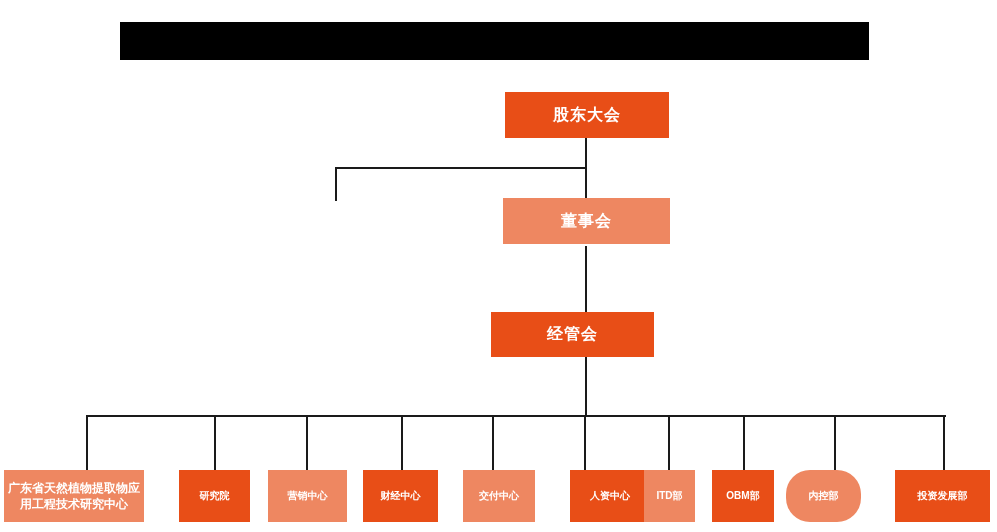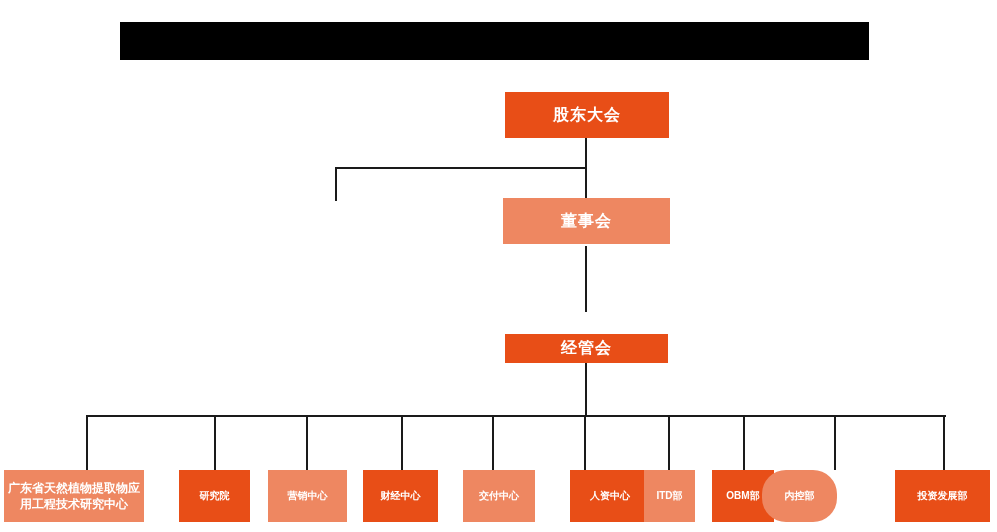--- a/index.html
+++ b/index.html
@@ -32,21 +32,21 @@
     letter-spacing: 1px;
     text-align: center;
   }
   .primary   { background: var(--primary, #E84E17); }
   .secondary { background: var(--secondary, #EE8761); }
 
   
   .box-shareholders { left: 505px; top: 92px;  width: 164px; height: 46px; }
   .box-supervisory  { left: 253px; top: 201px; width: 166px; height: 45px; }
   .box-board        { left: 503px; top: 198px; width: 167px; height: 46px; }
-  .box-management   { left: 505px; top: 312px; width: 163px; height: 29px; margin-top: 22px; }
+  .box-management   { left: 491px; top: 312px; width: 163px; height: 45px; }
 
   
   .line { position: absolute; background: var(--line, #1a1a1a); }
   .v-root       { left: 585px; top: 138px; width: 2px; height: 63px; }
   .h-branch     { left: 335px; top: 167px; width: 252px; height: 2px; }
   .v-supervisory{ left: 335px; top: 167px; width: 2px; height: 34px; }
   .v-board-mgmt { left: 585px; top: 246px; width: 2px; height: 66px; }
   .v-mgmt-down  { left: 585px; top: 357px; width: 2px; height: 59px; }
   .h-dist       { left: 86px;  top: 415px; width: 860px; height: 2px; }
   .drop { top: 415px; width: 2px; height: 55px; }
@@ -64,21 +64,21 @@
   
   .dept { top: 470px; height: 52px; font-size: 10px; letter-spacing: 0; }
   .dept-0 { left: 4px;   width: 140px; font-size: 12px; line-height: 1.35; padding: 0 2px; }
   .dept-1 { left: 179px; width: 71px; }
   .dept-2 { left: 268px; width: 79px; }
   .dept-3 { left: 363px; width: 75px; }
   .dept-4 { left: 463px; width: 72px; }
   .dept-5 { left: 545px; width: 80px; margin-left: 25px; }
   .dept-6 { left: 644px; width: 51px; text-align: center; }
   .dept-7 { left: 712px; width: 62px; }
-  .dept-8 { left: 762px; width: 75px; border-radius: 24px; }
+  .dept-8 { left: 786px; width: 75px; border-radius: 24px; }
   .dept-9 { left: 895px; width: 95px; }
 </style>
 </head>
 <body>
 
 <div class="canvas">
 
   <div class="redacted"></div>
 
   <div class="line v-root"></div>

